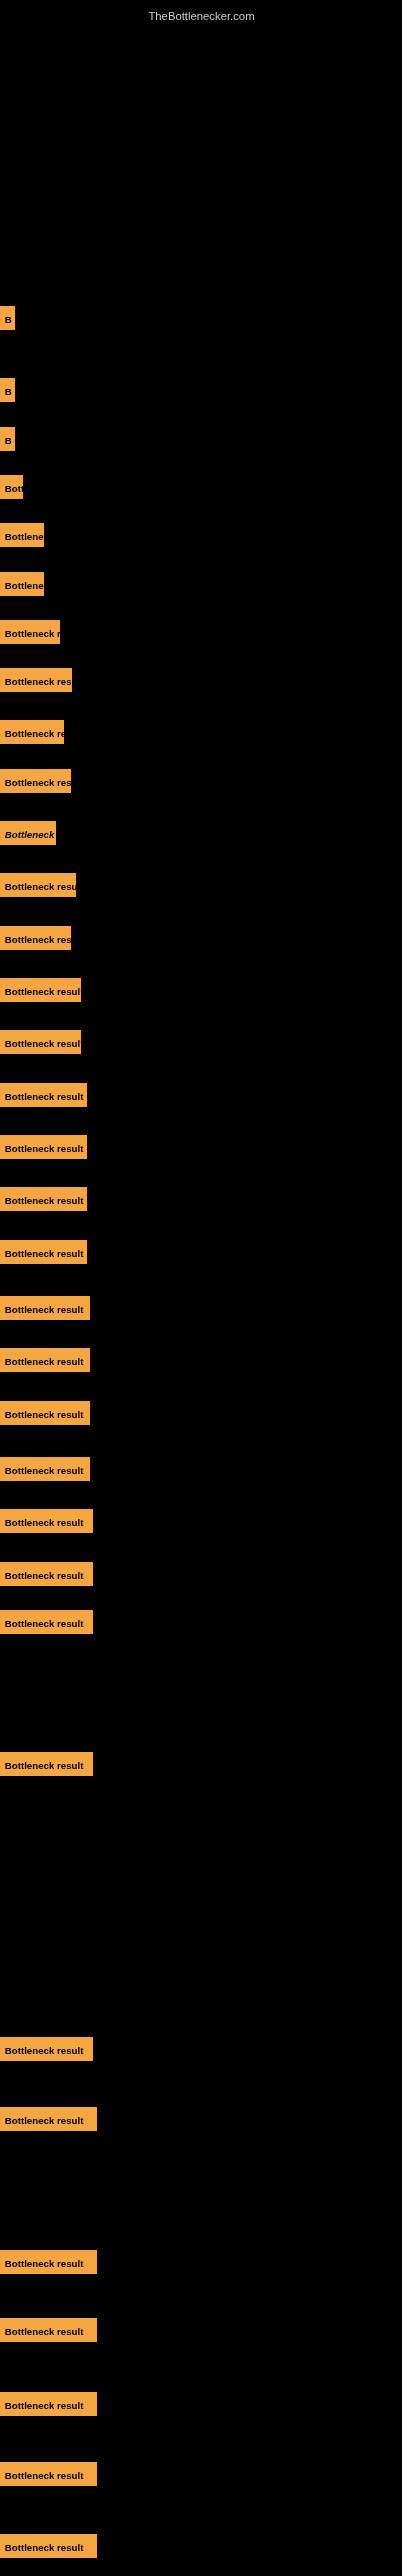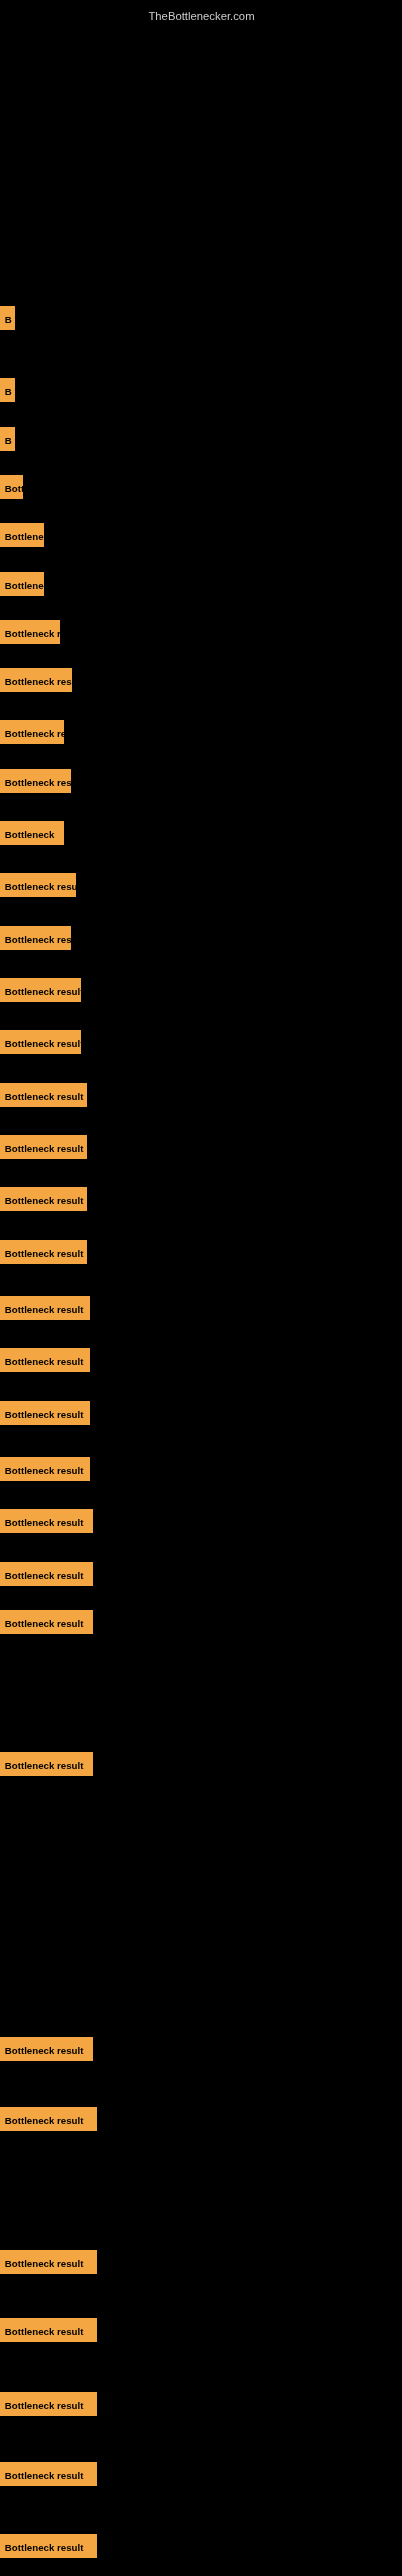--- a/index.html
+++ b/index.html
@@ -55,21 +55,21 @@
     <div class="bar-container" style="top: 306px; left: 0px;"><span class="bar-label" style="width: 14.5px; height: 24px; line-height: 24px; background-color: rgb(244, 166, 66);">B</span></div>
     <div class="bar-container" style="top: 378px; left: 0px;"><span class="bar-label" style="width: 14.5px; height: 24px; line-height: 24px; background-color: rgb(244, 166, 66);">B</span></div>
     <div class="bar-container" style="top: 427px; left: 0px;"><span class="bar-label" style="width: 14.5px; height: 24px; line-height: 24px; background-color: rgb(244, 166, 66);">B</span></div>
     <div class="bar-container" style="top: 475px; left: 0px;"><span class="bar-label" style="width: 22.5px; height: 24px; line-height: 24px; background-color: rgb(244, 166, 66);">Bottlen</span></div>
     <div class="bar-container" style="top: 523px; left: 0px;"><span class="bar-label" style="width: 44px; height: 24px; line-height: 24px; background-color: rgb(244, 166, 66);">Bottleneck r</span></div>
     <div class="bar-container" style="top: 572px; left: 0px;"><span class="bar-label" style="width: 44px; height: 24px; line-height: 24px; background-color: rgb(244, 166, 66);">Bottlenec</span></div>
     <div class="bar-container" style="top: 620px; left: 0px;"><span class="bar-label" style="width: 60px; height: 24px; line-height: 24px; background-color: rgb(244, 166, 66);">Bottleneck re</span></div>
     <div class="bar-container" style="top: 668px; left: 0px;"><span class="bar-label" style="width: 72px; height: 24px; line-height: 24px; background-color: rgb(244, 166, 66);">Bottleneck result</span></div>
     <div class="bar-container" style="top: 720px; left: 0px;"><span class="bar-label" style="width: 64px; height: 24px; line-height: 24px; background-color: rgb(244, 166, 66);">Bottleneck re</span></div>
     <div class="bar-container" style="top: 769px; left: 0px;"><span class="bar-label" style="width: 71px; height: 24px; line-height: 24px; background-color: rgb(244, 166, 66);">Bottleneck resi</span></div>
-    <div class="bar-container" style="top: 821px; left: 0px;"><span class="bar-label" style="width: 64px; height: 24px; line-height: 24px; background-color: rgb(244, 166, 66);">Bottleneck</span></div>
+    <div class="bar-container" style="top: 821px; left: 0px;"><span class="bar-label" style="width: 56px; height: 24px; line-height: 24px; background-color: rgb(244, 166, 66); font-style: italic;">Bottleneck</span></div>
     <div class="bar-container" style="top: 873px; left: 0px;"><span class="bar-label" style="width: 76px; height: 24px; line-height: 24px; background-color: rgb(244, 166, 66);">Bottleneck result</span></div>
     <div class="bar-container" style="top: 926px; left: 0px;"><span class="bar-label" style="width: 71px; height: 24px; line-height: 24px; background-color: rgb(244, 166, 66);">Bottleneck res</span></div>
     <div class="bar-container" style="top: 978px; left: 0px;"><span class="bar-label" style="width: 81px; height: 24px; line-height: 24px; background-color: rgb(244, 166, 66);">Bottleneck result</span></div>
     <div class="bar-container" style="top: 1030px; left: 0px;"><span class="bar-label" style="width: 81px; height: 24px; line-height: 24px; background-color: rgb(244, 166, 66);">Bottleneck result</span></div>
     <div class="bar-container" style="top: 1083px; left: 0px;"><span class="bar-label" style="width: 87px; height: 24px; line-height: 24px; background-color: rgb(244, 166, 66);">Bottleneck result</span></div>
     <div class="bar-container" style="top: 1135px; left: 0px;"><span class="bar-label" style="width: 87px; height: 24px; line-height: 24px; background-color: rgb(244, 166, 66);">Bottleneck result</span></div>
     <div class="bar-container" style="top: 1187px; left: 0px;"><span class="bar-label" style="width: 87px; height: 24px; line-height: 24px; background-color: rgb(244, 166, 66);">Bottleneck result</span></div>
     <div class="bar-container" style="top: 1240px; left: 0px;"><span class="bar-label" style="width: 87px; height: 24px; line-height: 24px; background-color: rgb(244, 166, 66);">Bottleneck result</span></div>
     <div class="bar-container" style="top: 1296px; left: 0px;"><span class="bar-label" style="width: 90px; height: 24px; line-height: 24px; background-color: rgb(244, 166, 66);">Bottleneck result</span></div>
     <div class="bar-container" style="top: 1348px; left: 0px;"><span class="bar-label" style="width: 90px; height: 24px; line-height: 24px; background-color: rgb(244, 166, 66);">Bottleneck result</span></div>

